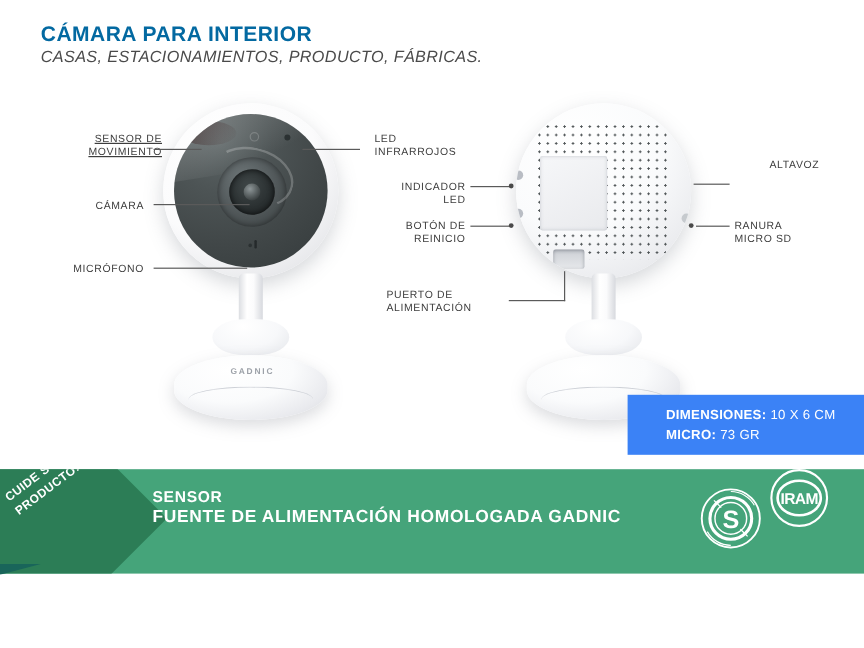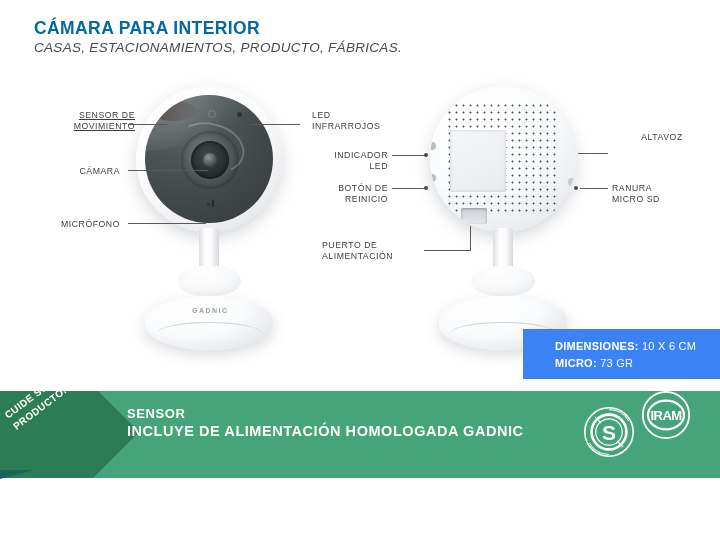--- a/index.html
+++ b/index.html
@@ -336,21 +336,21 @@
     </div>
   </div>
 
   <div class="banner">
     <div class="ribbon"></div>
     <div class="ribbon-text">CUIDE SU
 PRODUCTO!</div>
 
     <div class="banner-txt">
       <div class="bt1">SENSOR</div>
-      <div class="bt2">INCLUYE DE ALIMENTACIÓN HOMOLOGADA GADNIC</div>
+      <div class="bt2">FUENTE DE ALIMENTACIÓN HOMOLOGADA GADNIC</div>
     </div>
   </div>
 
   <div class="seal" style="left:583px;">
     <svg width="52" height="52" viewBox="0 0 52 52">
       <circle cx="26" cy="26" r="24.2" fill="none" stroke="#ffffff" stroke-width="1.6"></circle>
       <circle cx="26" cy="26" r="17.4" fill="none" stroke="#ffffff" stroke-width="2.6"></circle>
       <circle cx="26" cy="26" r="13.2" fill="none" stroke="#ffffff" stroke-width="1.2"></circle>
       <text x="26" y="33.6" text-anchor="middle" fill="#ffffff" font-family="Liberation Sans, sans-serif" font-size="21" font-weight="bold">S</text>
       <path d="M26 3.6 A22.4 22.4 0 0 1 45.6 15" fill="none" stroke="#ffffff" stroke-width="1"></path>

